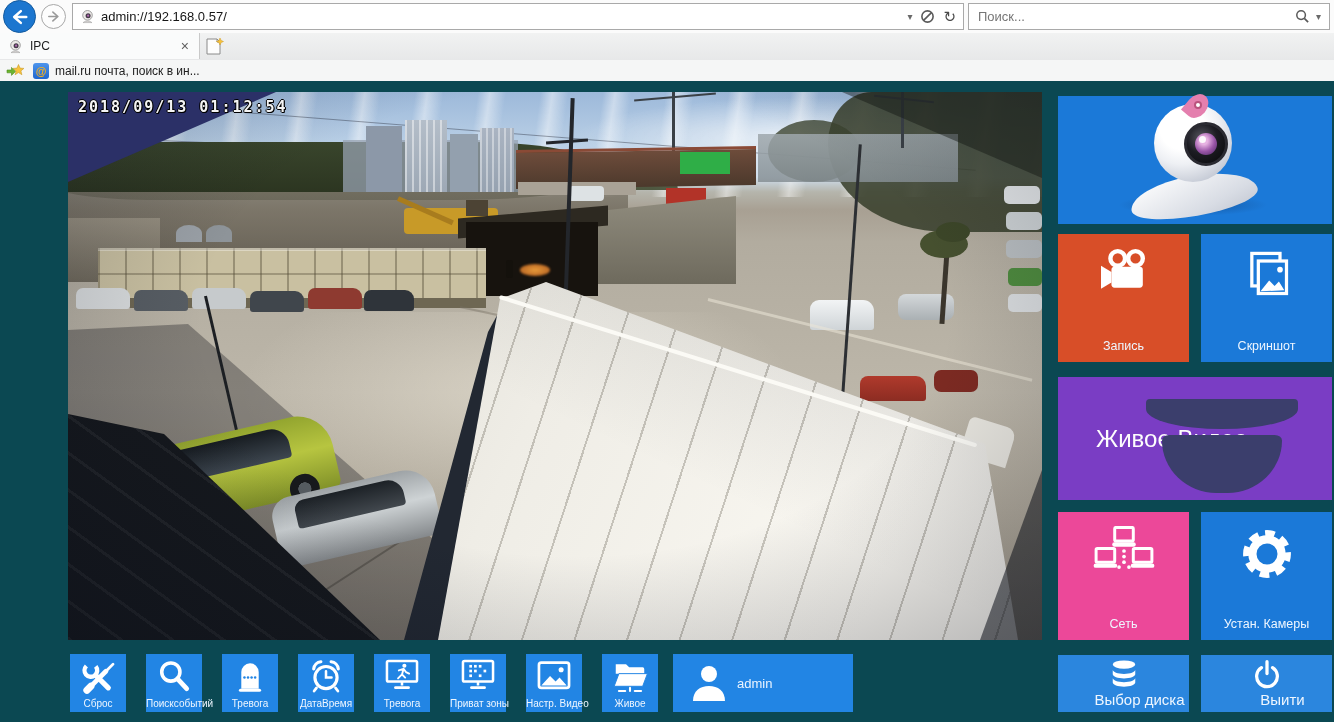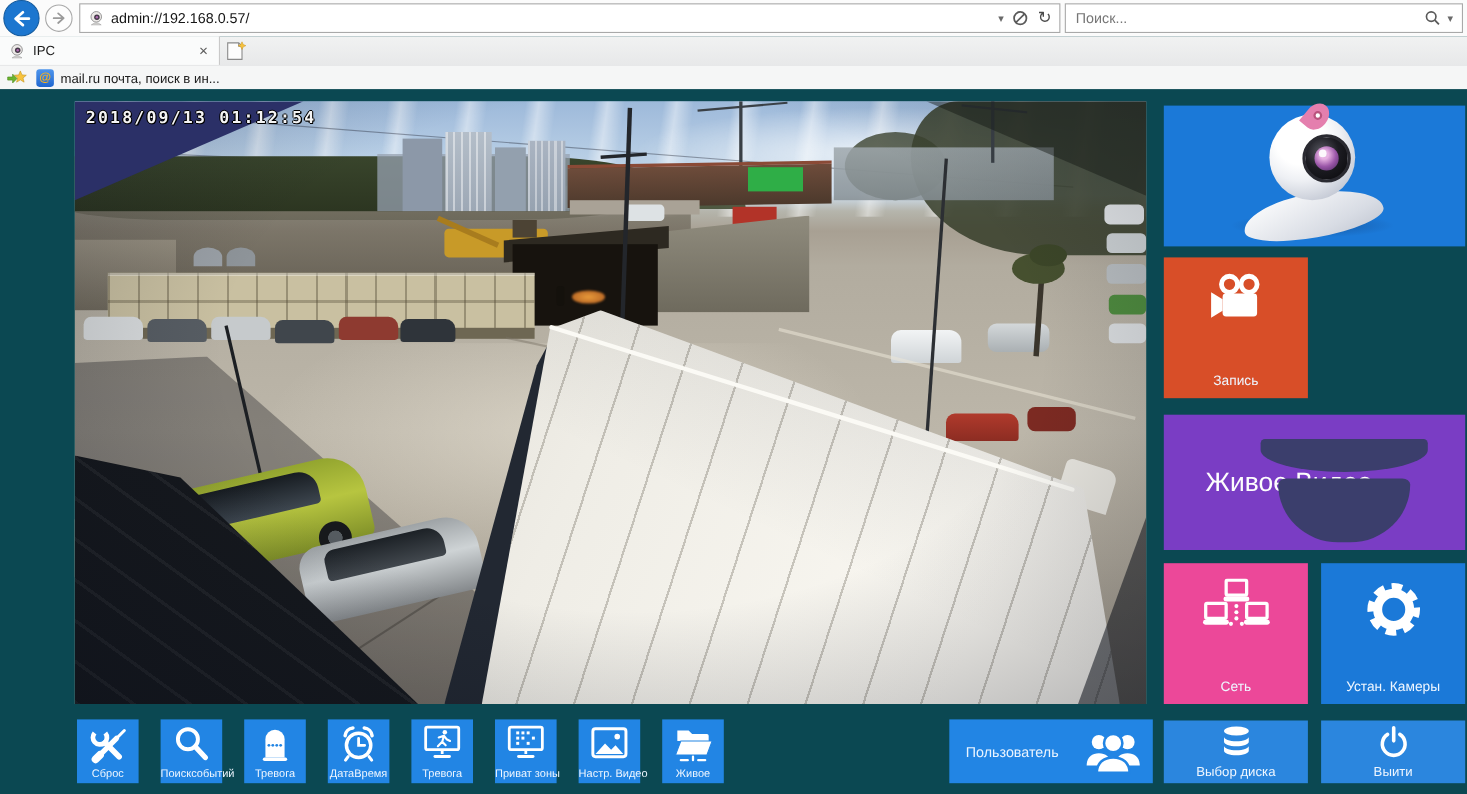--- a/index.html
+++ b/index.html
@@ -117,21 +117,21 @@
   .dark-roof{clip-path:polygon(0 322px,96px 342px,312px 548px,0 548px);background-color:#15181d;background-image:repeating-linear-gradient(36deg,rgba(255,255,255,.05) 0 3px,transparent 3px 30px);}
   .shadow-br{clip-path:polygon(912px 548px,974px 378px,974px 548px);background:rgba(12,16,24,.55);}
   .vignette{background:radial-gradient(ellipse at 52% 42%,rgba(0,0,0,0) 52%,rgba(8,12,26,.3) 100%);}
   .corner-tl{clip-path:polygon(0 0,208px 0,0 90px);background:#2b3067;}
   .corner-tr{clip-path:polygon(774px 0,974px 0,974px 86px);background:rgba(18,22,18,.45);}
   #timestamp{left:10px;top:6px;font:bold 15px "DejaVu Sans Mono",monospace;color:#f4f4f4;letter-spacing:2px;text-shadow:1px 0 #000,-1px 0 #000,0 1px #000,0 -1px #000,1px 1px #000;}
 
   
   .tile{position:absolute;cursor:pointer;}
   .tile-label{position:absolute;bottom:9px;left:0;width:100%;text-align:center;font-size:12.5px;color:#eef6ff;}
-  .tile-label-sm{position:absolute;bottom:4px;left:0;width:100%;text-align:center;font-size:12px;color:#eef6ff;}
+  .tile-label-sm{position:absolute;bottom:4px;left:16px;width:100%;text-align:center;font-size:15px;color:#eef6ff;}
   .tile-icon{position:absolute;left:0;top:14px;width:100%;display:flex;justify-content:center;}
   .tile-icon-sm{position:absolute;left:0;top:3px;width:100%;display:flex;justify-content:center;}
   #tile-webcam{left:1058px;top:15px;width:274px;height:128px;background:#1b79d8;}
   .wc-shadow{left:60px;top:98px;width:150px;height:22px;background:radial-gradient(ellipse,rgba(15,25,55,.35),transparent 70%);}
   .wc-base{left:72px;top:80px;width:128px;height:40px;background:linear-gradient(160deg,#ffffff,#d8dce4 70%,#c2c7d2);border-radius:50%/60% 60% 40% 40%;transform:rotate(-10deg);}
   .wc-sphere{left:96px;top:8px;width:78px;height:78px;border-radius:50%;background:radial-gradient(circle at 36% 30%,#ffffff 0 30%,#eef0f4 50%,#c6cbd6 78%,#aab0bf 100%);}
   .wc-lens{left:126px;top:26px;width:44px;height:44px;border-radius:50%;background:radial-gradient(circle at 38% 34%,#4a4a52 0 10%,#1c1c22 45%,#08080a 100%);border:3px solid #2a2a31;box-sizing:border-box;}
   .wc-lens-in{left:137px;top:37px;width:22px;height:22px;border-radius:50%;background:radial-gradient(circle at 40% 35%,#e7b2e2 0 20%,#9a56a8 55%,#45245c 100%);}
   .wc-hl{left:141px;top:40px;width:7px;height:7px;border-radius:50%;background:rgba(255,255,255,.9);}
   .wc-accent{left:129px;top:-3px;width:20px;height:26px;background:#e47fae;border-radius:50% 50% 50% 0;transform:rotate(40deg);}
@@ -336,20 +336,31 @@
       <svg width="56" height="46" viewBox="0 0 50 44">
         <circle cx="19" cy="10" r="7" fill="none" stroke="#fff" stroke-width="4.2"></circle>
         <circle cx="36" cy="10" r="7" fill="none" stroke="#fff" stroke-width="4.2"></circle>
         <rect x="13" y="18" width="30" height="20" rx="3" fill="#fff"></rect>
         <path d="M13 23 L3 17 v22 l10 -6 z" fill="#fff"></path>
       </svg>
     </div>
     <div class="tile-label">Запись</div>
   </div>
 
+  <div class="tile" id="tile-screenshot">
+    <div class="tile-icon">
+      <svg width="52" height="52" viewBox="0 0 48 48">
+        <rect x="10" y="5" width="26" height="30" fill="none" stroke="#fff" stroke-width="3"></rect>
+        <rect x="16" y="12" width="26" height="30" fill="#1b79d8" stroke="#fff" stroke-width="3"></rect>
+        <circle cx="36" cy="20" r="2.6" fill="#fff"></circle>
+        <path d="M18 40 l8 -10 5 5 4 -4 5 8 z" fill="#fff"></path>
+      </svg>
+    </div>
+    <div class="tile-label">Скриншот</div>
+  </div>
 
   <div class="tile" id="tile-live">
     <div id="live-label">Живое Видео</div>
     <div class="abs dome-top"></div>
     <div class="abs dome-bot"></div>
   </div>
 
   <div class="tile" id="tile-network">
     <div class="tile-icon">
       <svg width="62" height="50" viewBox="0 0 50 40">
@@ -507,28 +518,24 @@
         <g stroke="#fff" stroke-width="2.6" stroke-linecap="round">
             <path d="M10 42 h8"></path>
             <path d="M30 42 h8"></path>
             <path d="M24 38 v4"></path>
           </g>
       </svg>
     </div>
     <div class="tb-label">Живое</div>
   </div>
 
-
-  <div id="btn-users">
-    <div id="users-label">Пользователь</div>
-    <div id="users-icon">
-      <svg width="52" height="44" viewBox="0 0 56 44">
-        <circle cx="14" cy="13" r="7" fill="#fff"></circle>
-        <path d="M2 36 c0 -8 5 -12 12 -12 s12 4 12 12 z" fill="#fff"></path>
-        <circle cx="42" cy="13" r="7" fill="#fff"></circle>
-        <path d="M30 36 c0 -8 5 -12 12 -12 s12 4 12 12 z" fill="#fff"></path>
-        <circle cx="28" cy="14" r="9" fill="#fff" stroke="#2285e4" stroke-width="2.5"></circle>
-        <path d="M12 43 c0 -10 7 -15 16 -15 s16 5 16 15 z" fill="#fff" stroke="#2285e4" stroke-width="2.5"></path>
-      </svg>
-    </div>
-  </div>
+  <div id="btn-admin">
+    <div id="admin-icon">
+      <svg width="40" height="40" viewBox="0 0 40 40">
+        <circle cx="20" cy="11" r="8" fill="#fff"></circle>
+        <path d="M4 38 c0 -10 7 -15 16 -15 s16 5 16 15 z" fill="#fff"></path>
+      </svg>
+    </div>
+    <div id="admin-label">admin</div>
+  </div>
+
 
 </div>
 
 </body></html>

